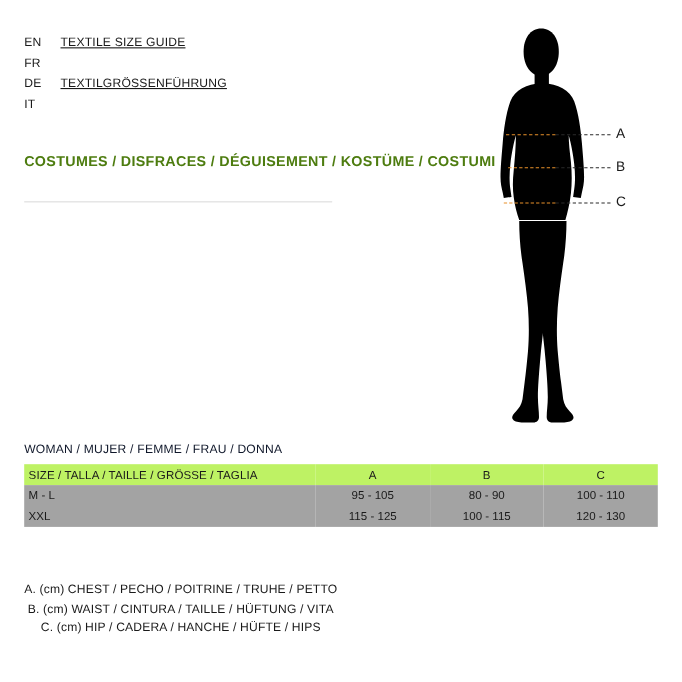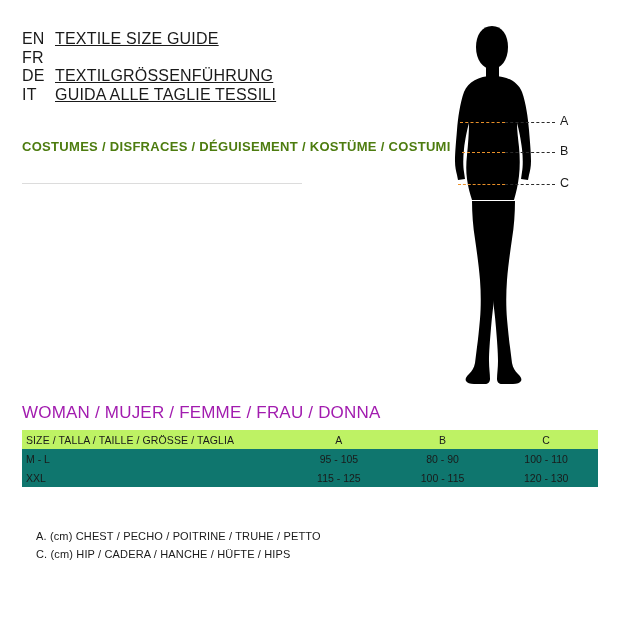--- a/index.html
+++ b/index.html
@@ -19,21 +19,21 @@
   
   .lang-block {
     position: absolute;
     left: 22px;
     top: 30px;
     width: 330px;
   }
   .lang-row {
     display: flex;
     align-items: baseline;
-    font-size: 16px;
+    font-size: 11px;
     line-height: 18.5px;
     letter-spacing: 0.2px;
   }
   .lang-code {
     width: 33px;
     flex: 0 0 33px;
     color: #1a1a1a;
   }
   .lang-text {
     color: #1a1a1a;
@@ -91,85 +91,85 @@
   }
 
   
   .table-wrap {
     position: absolute;
     left: 22px;
     top: 403px;
     width: 576px;
   }
   .woman-title {
-    font-size: 17px;
+    font-size: 11px;
     letter-spacing: 0.2px;
     margin-bottom: 7px;
-    color: #a21caf;
+    color: #0f172a;
   }
   table.size-table {
     border-collapse: collapse;
     width: 576px;
     font-size: 10.5px;
     color: #1a1a1a;
   }
   table.size-table td {
     padding: 3px 0 3px 0;
     height: 13px;
   }
   .row-head td {
     background: #bef264;
     font-size: 10.5px;
     letter-spacing: 0.1px;
   }
   .row-alt td {
-    background: #0f766e;
+    background: #a3a3a3;
   }
   .row-plain td {
     background: #ffffff;
   }
   .col-size {
     width: 262px;
     padding-left: 4px !important;
   }
   .col-a, .col-b, .col-c {
     width: 104px;
     text-align: center;
   }
   .col-a { text-align: center; }
 
   
   .legend {
     position: absolute;
-    left: 36px;
+    left: 22px;
     top: 528px;
     font-size: 11px;
     line-height: 17.5px;
     letter-spacing: 0.15px;
     color: #1a1a1a;
+    text-align: center;
   }
 </style>
 </head>
 <body>
 
 <div class="lang-block">
   <div class="lang-row">
     <span class="lang-code">EN</span>
     <span class="lang-text">TEXTILE SIZE GUIDE</span>
   </div>
   <div class="lang-row">
     <span class="lang-code">FR</span>
   </div>
   <div class="lang-row">
     <span class="lang-code">DE</span>
     <span class="lang-text">TEXTILGRÖSSENFÜHRUNG</span>
   </div>
   <div class="lang-row">
     <span class="lang-code">IT</span>
-    <span class="lang-text">GUIDA ALLE TAGLIE TESSILI</span>
   </div>
 </div>
 
 <div class="costumes-line">COSTUMES / DISFRACES / DÉGUISEMENT / KOSTÜME / COSTUMI</div>
 
 <div class="divider"></div>
 
 <div class="figure-area">
 
   <svg class="figure-svg" width="140" height="370" viewBox="0 0 140 370">
@@ -276,14 +276,15 @@
         <td class="col-a">115 - 125</td>
         <td class="col-b">100 - 115</td>
         <td class="col-c">120 - 130</td>
       </tr>
     </tbody>
   </table>
 </div>
 
 <div class="legend">
   <div>A. (cm) CHEST / PECHO / POITRINE / TRUHE / PETTO</div>
+  <div>B. (cm) WAIST / CINTURA / TAILLE / HÜFTUNG / VITA</div>
   <div>C. (cm) HIP / CADERA / HANCHE / HÜFTE / HIPS</div>
 </div>
 
 </body></html>

